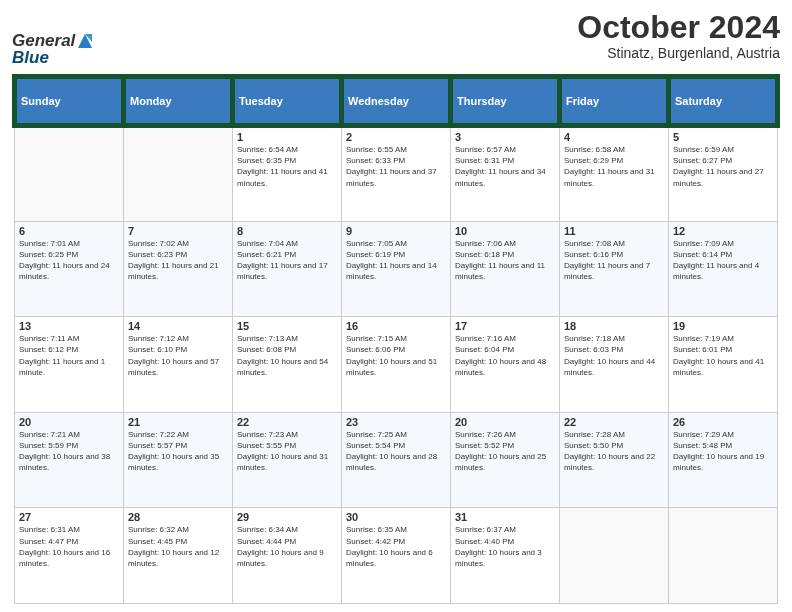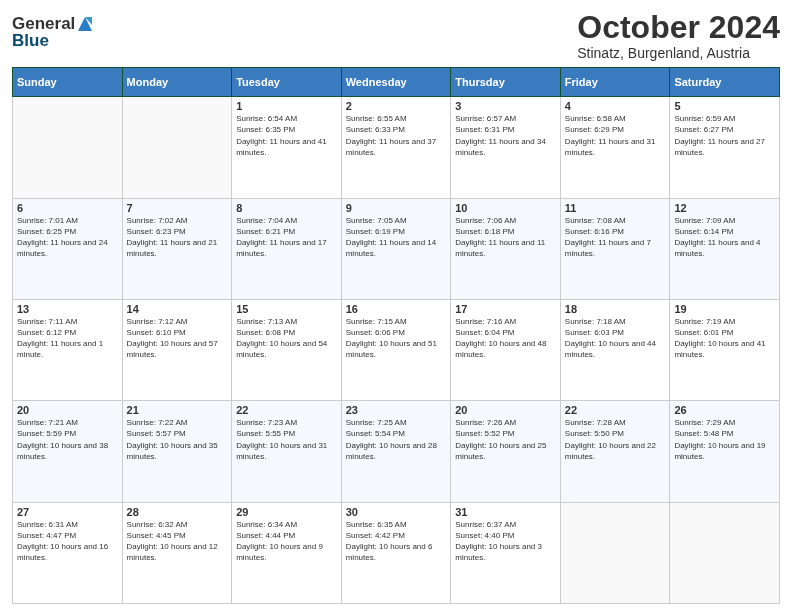--- a/index.html
+++ b/index.html
@@ -19,26 +19,27 @@
     }
     .header {
       display: flex;
       justify-content: space-between;
       align-items: flex-start;
       margin-bottom: 6px;
     }
     .logo {
       display: flex;
       align-items: center;
-      margin-top: 4px;
+      margin-top: 21px;
+      font-style: italic;
     }
     .logo-general { color: #333; }
     .logo-blue { color: #2a7dc9; }
     .title-block {
-      text-align: left;
+      text-align: right;
     }
     .month-title {
       font-size: 32px;
       font-weight: bold;
       color: #333;
       line-height: 1.1;
     }
     .location {
       font-size: 14px;
       color: #333;
@@ -47,23 +48,23 @@
     .calendar {
       width: 100%;
       border-collapse: collapse;
       flex: 1;
     }
     .calendar th {
       background: #3a7abf;
       color: #fff;
       font-size: 11px;
       font-weight: bold;
-      padding: 8px 4px;
+      padding: 16px 4px;
       text-align: left;
-      border: 1px solid #14532d;
+      border: 5px solid #14532d;
     }
     .calendar td {
       border: 1px solid #ccc;
       vertical-align: top;
       padding: 3px 4px;
       width: 108px;
       font-size: 8.5px;
       color: #333;
       height: 80px;
     }

